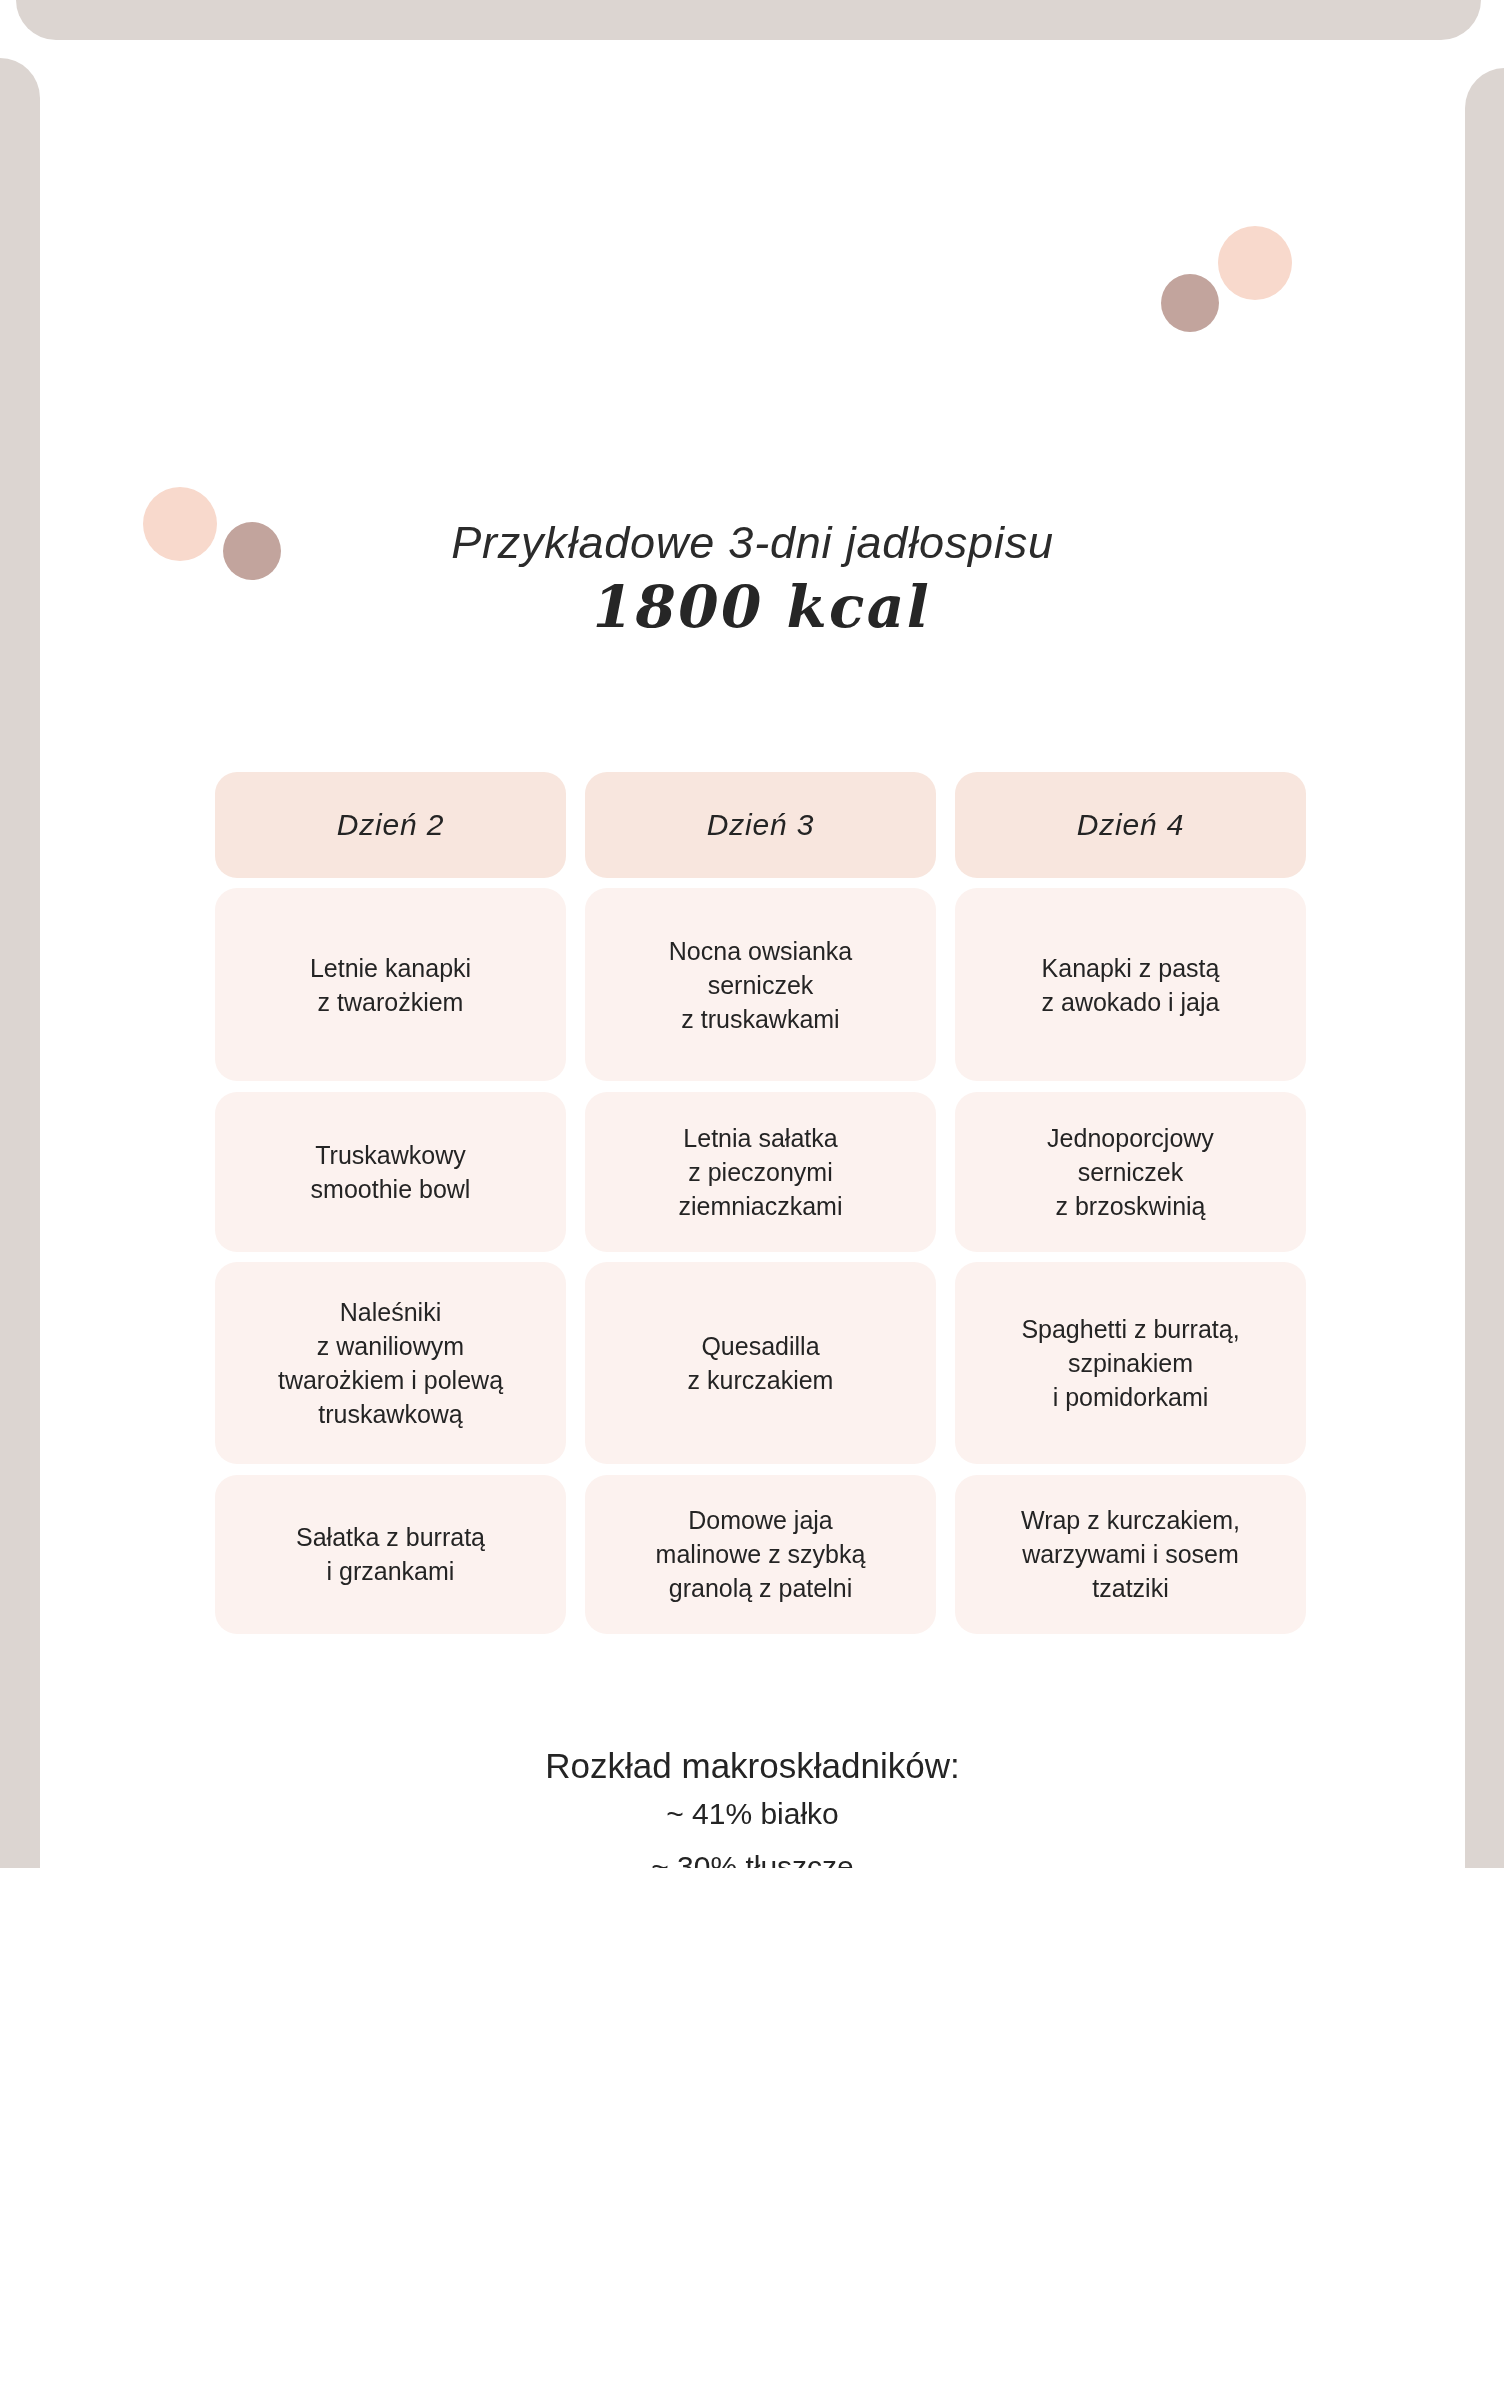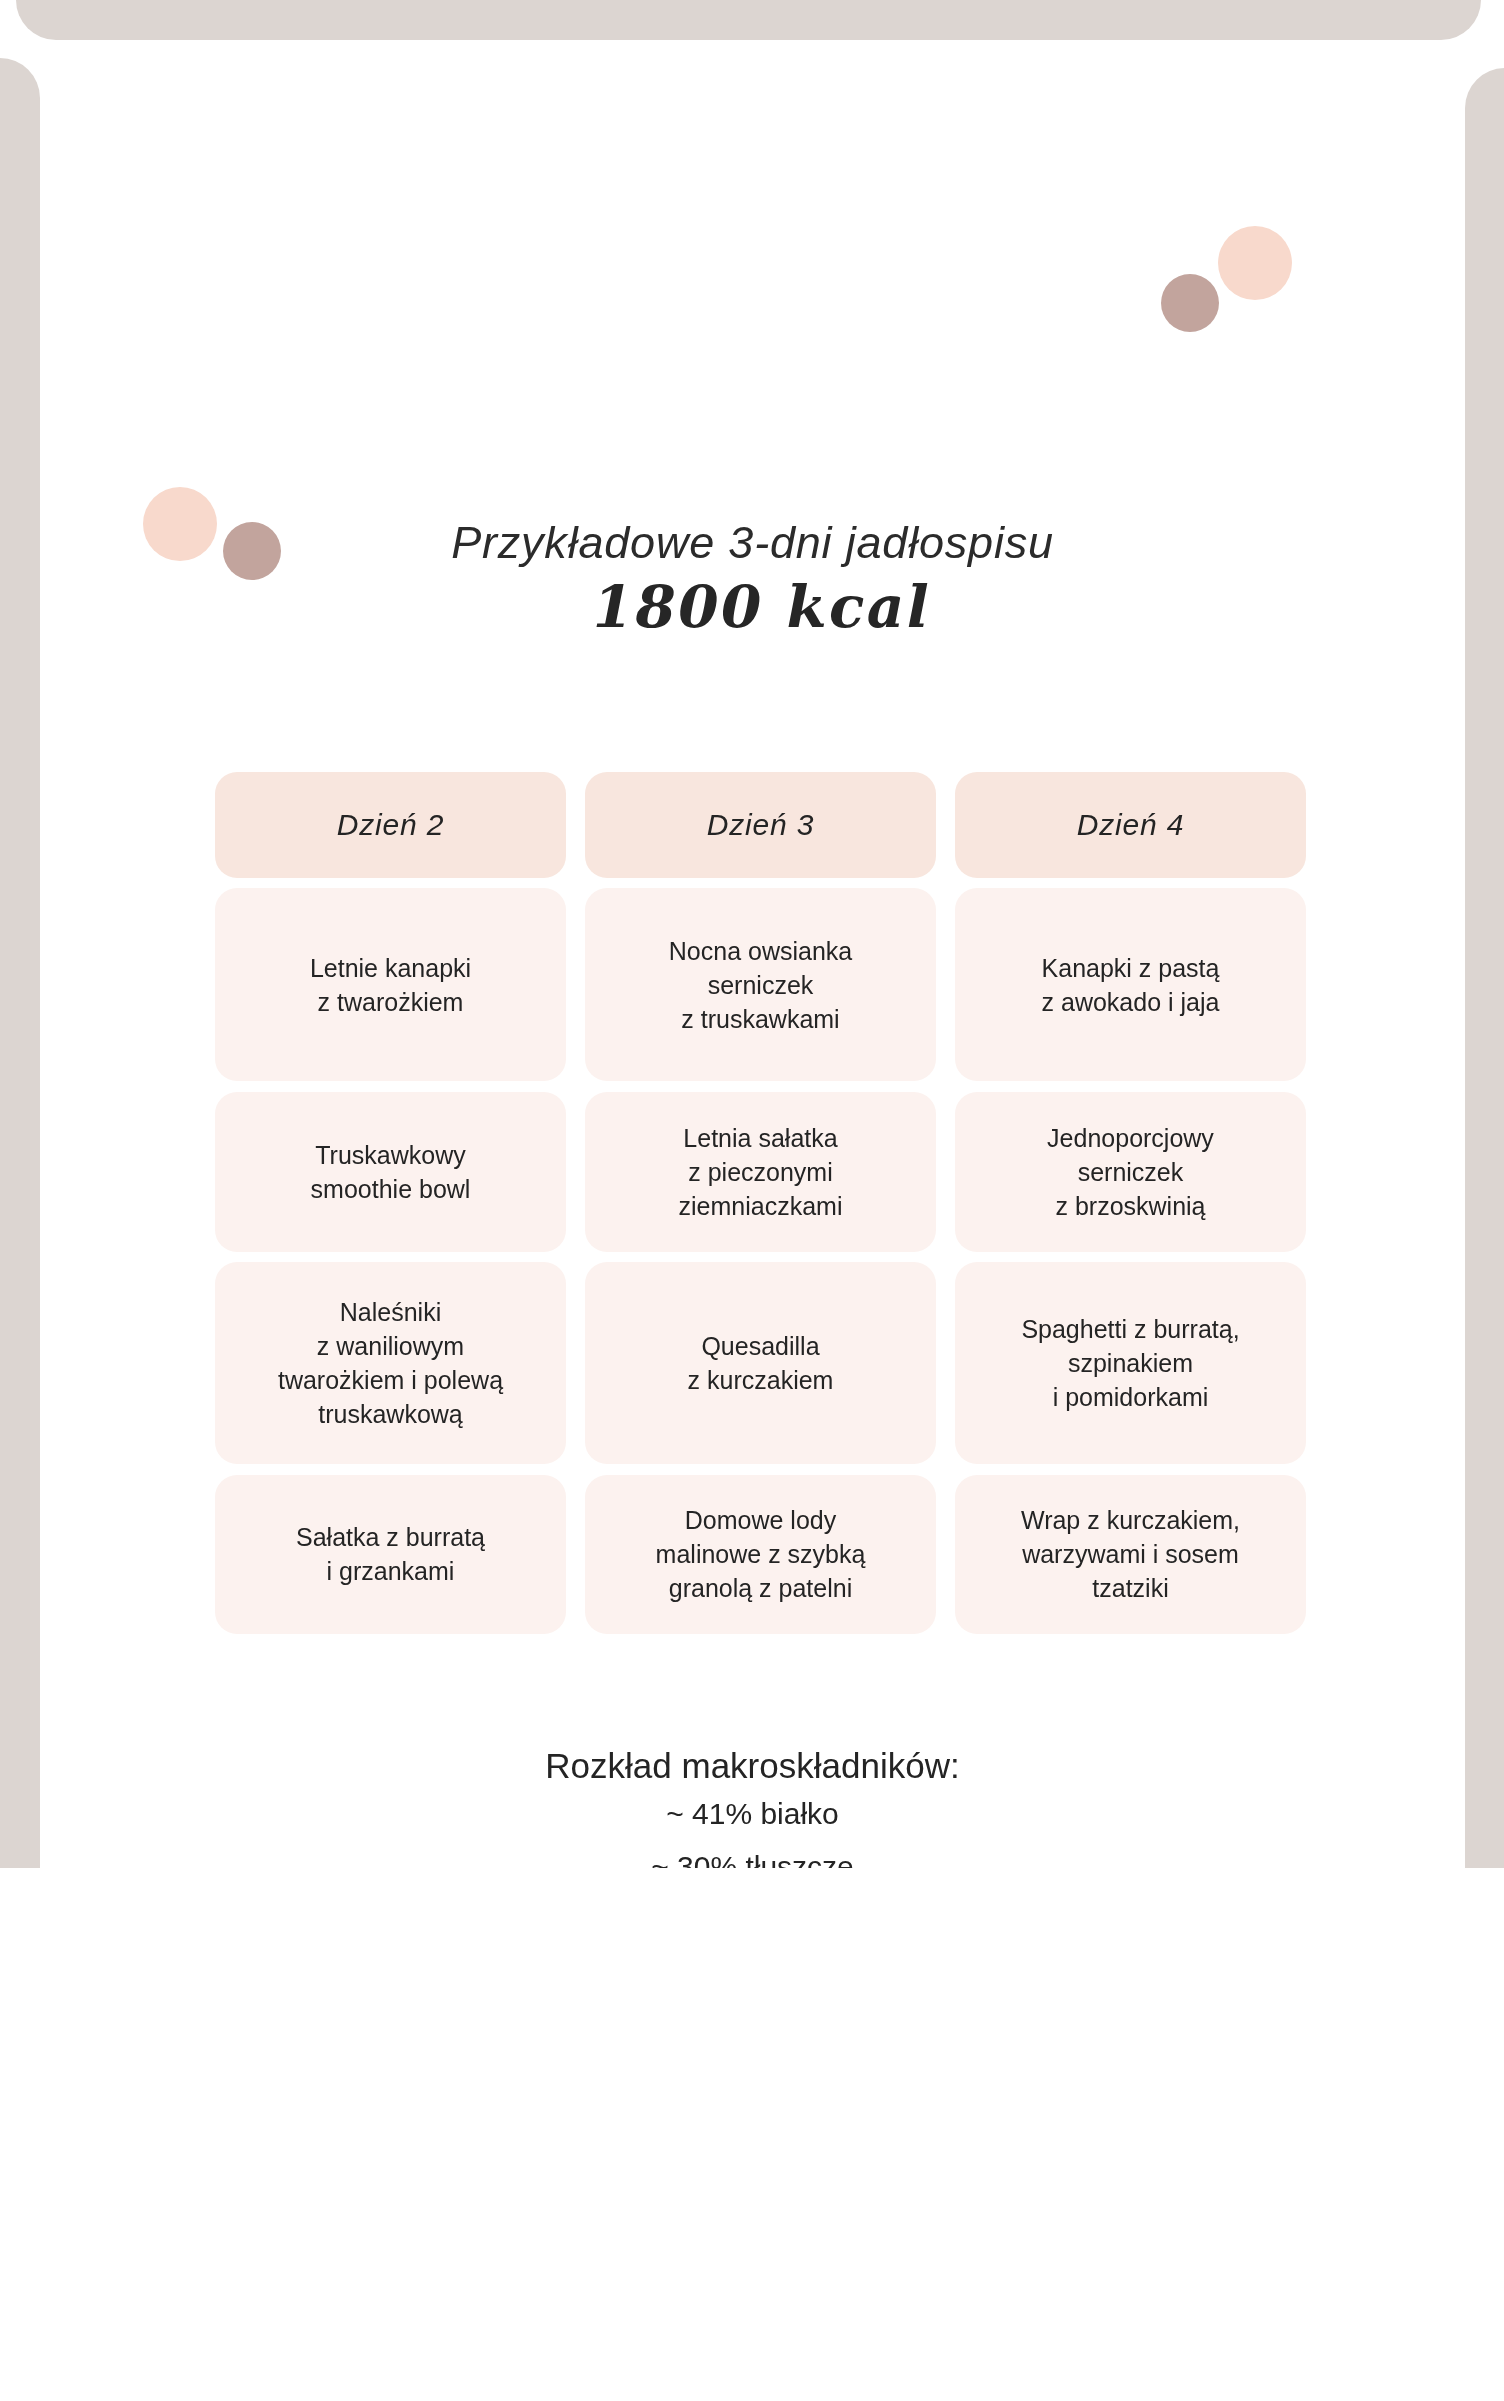--- a/index.html
+++ b/index.html
@@ -152,21 +152,21 @@
 twarożkiem i polewą
 truskawkową</div>
     <div class="cell meal">Quesadilla
 z kurczakiem</div>
     <div class="cell meal">Spaghetti z burratą,
 szpinakiem
 i pomidorkami</div>
 
     <div class="cell meal">Sałatka z burratą
 i grzankami</div>
-    <div class="cell meal">Domowe lody
+    <div class="cell meal">Domowe jaja
 malinowe z szybką
 granolą z patelni</div>
     <div class="cell meal">Wrap z kurczakiem,
 warzywami i sosem
 tzatziki</div>
   </div>
 
   <div class="macros">
     <div class="macros-heading">Rozkład makroskładników:</div>
     <div class="macro-item">~ 41% białko</div>

